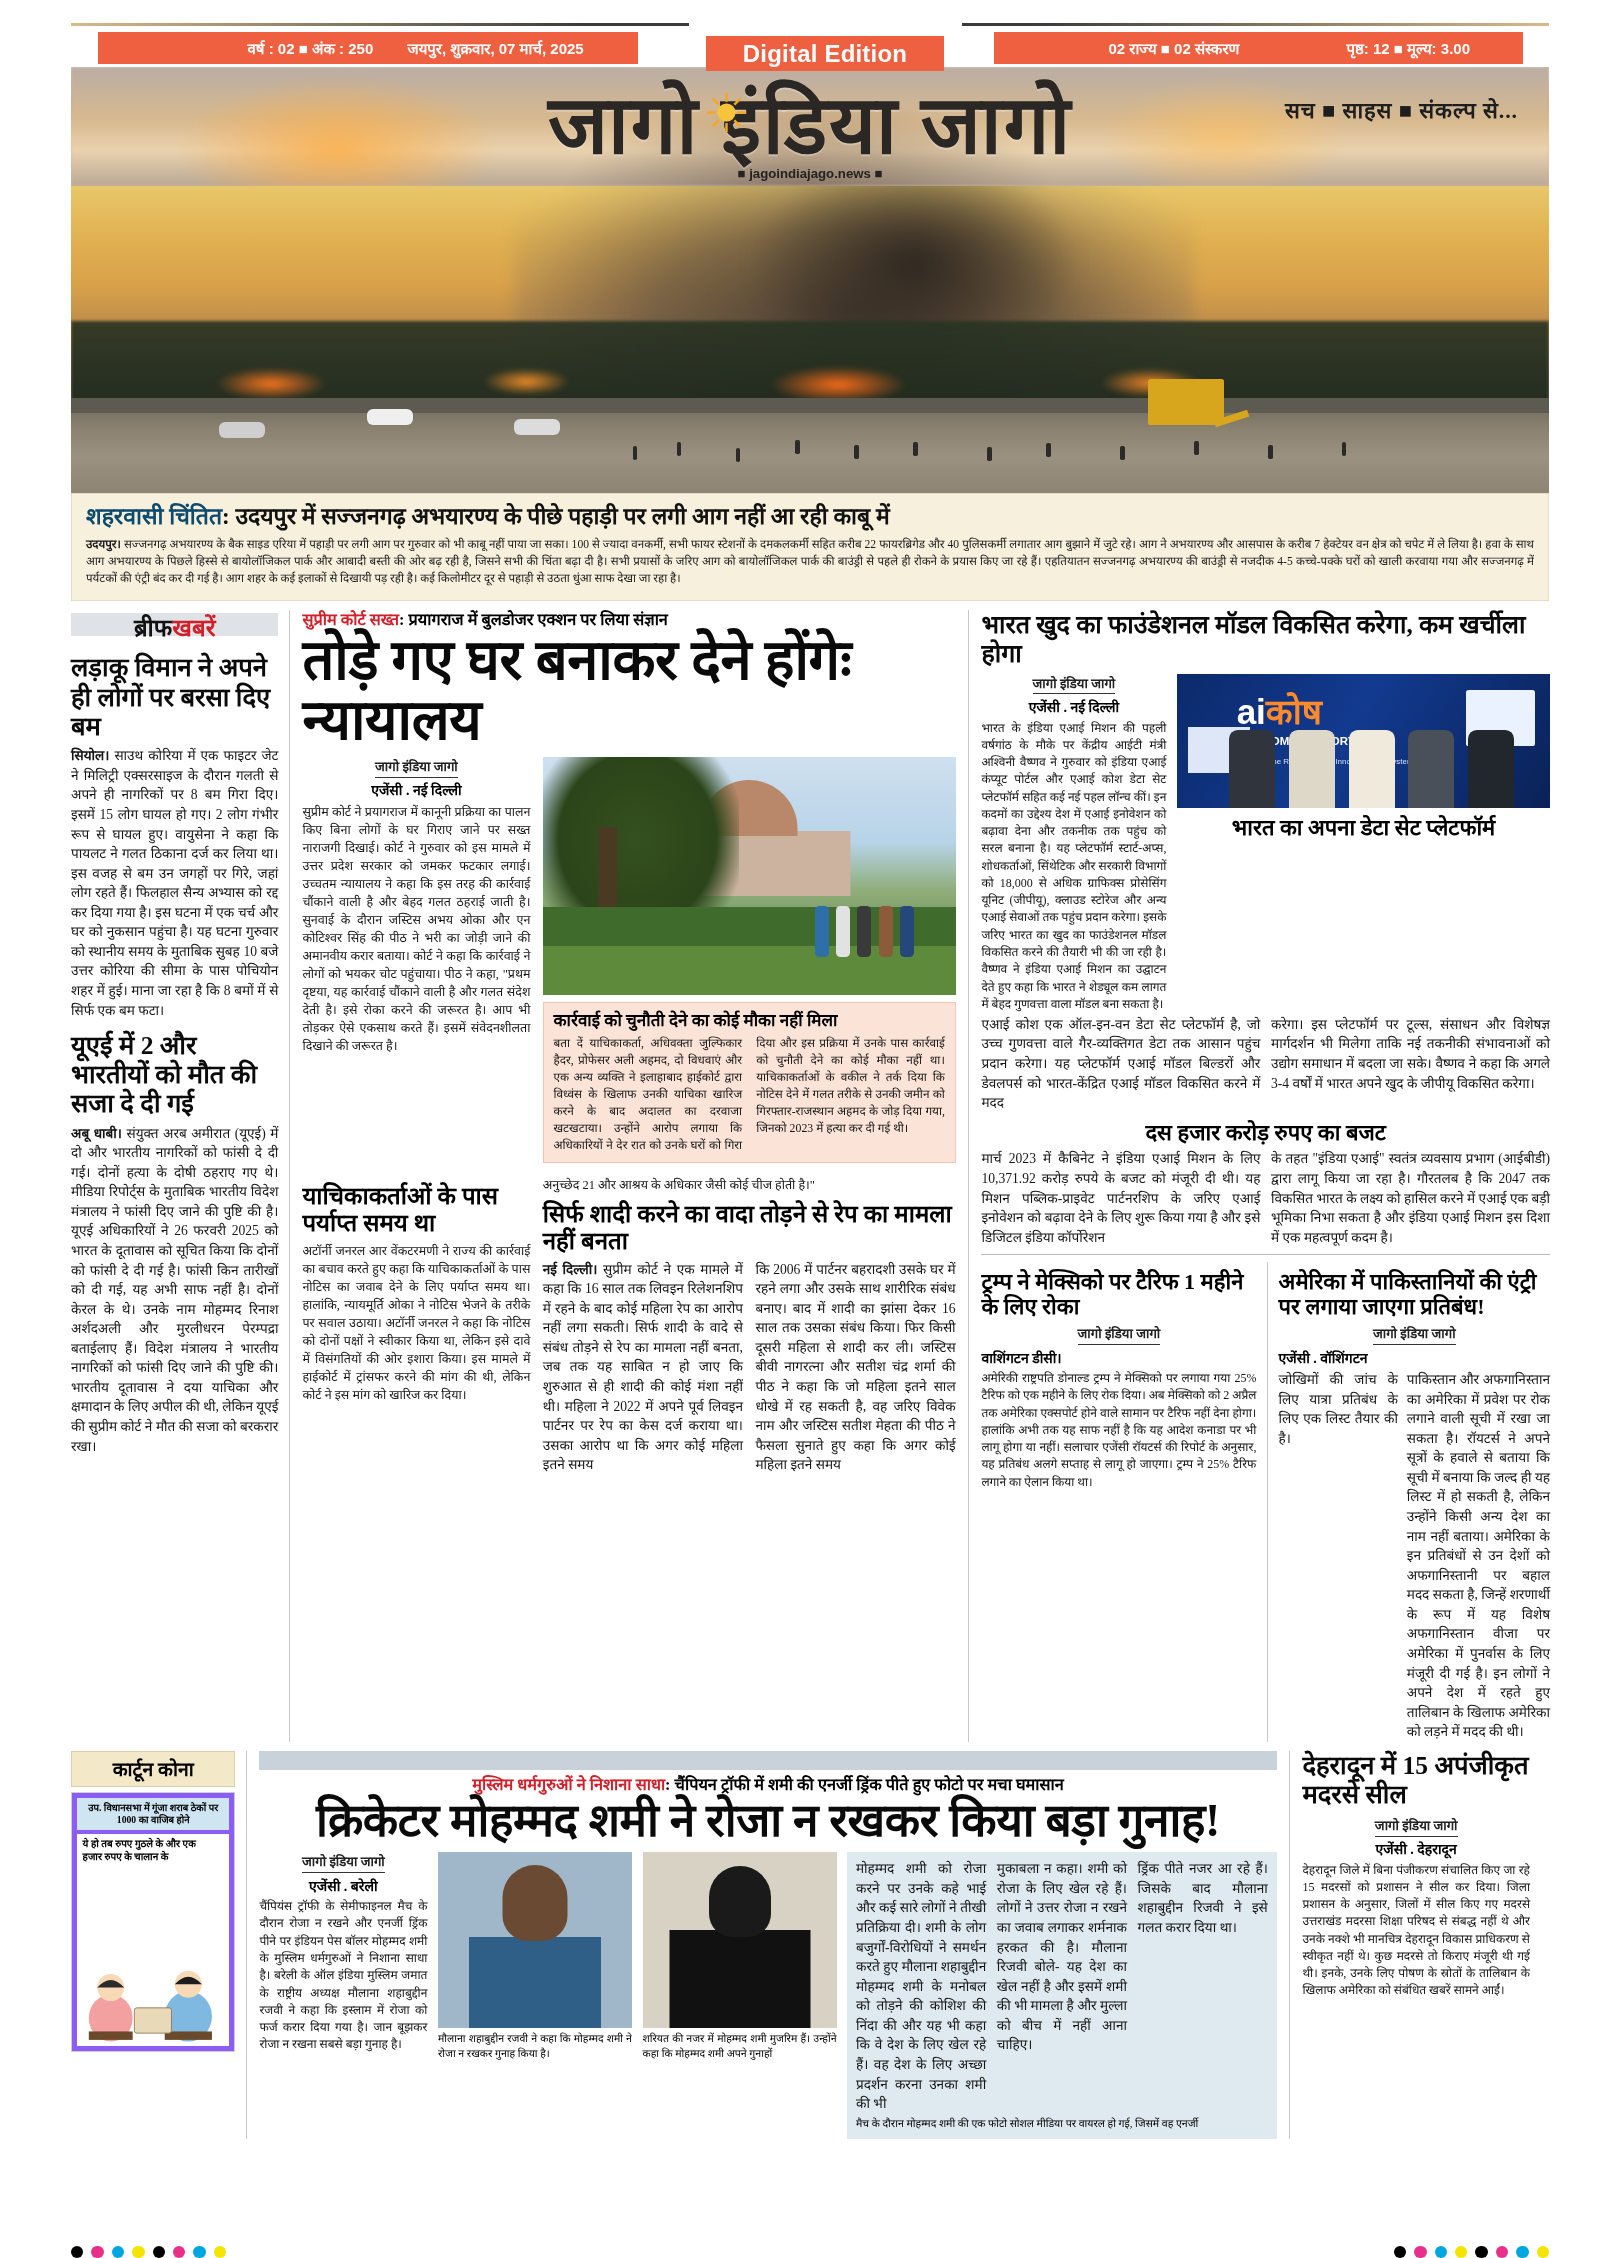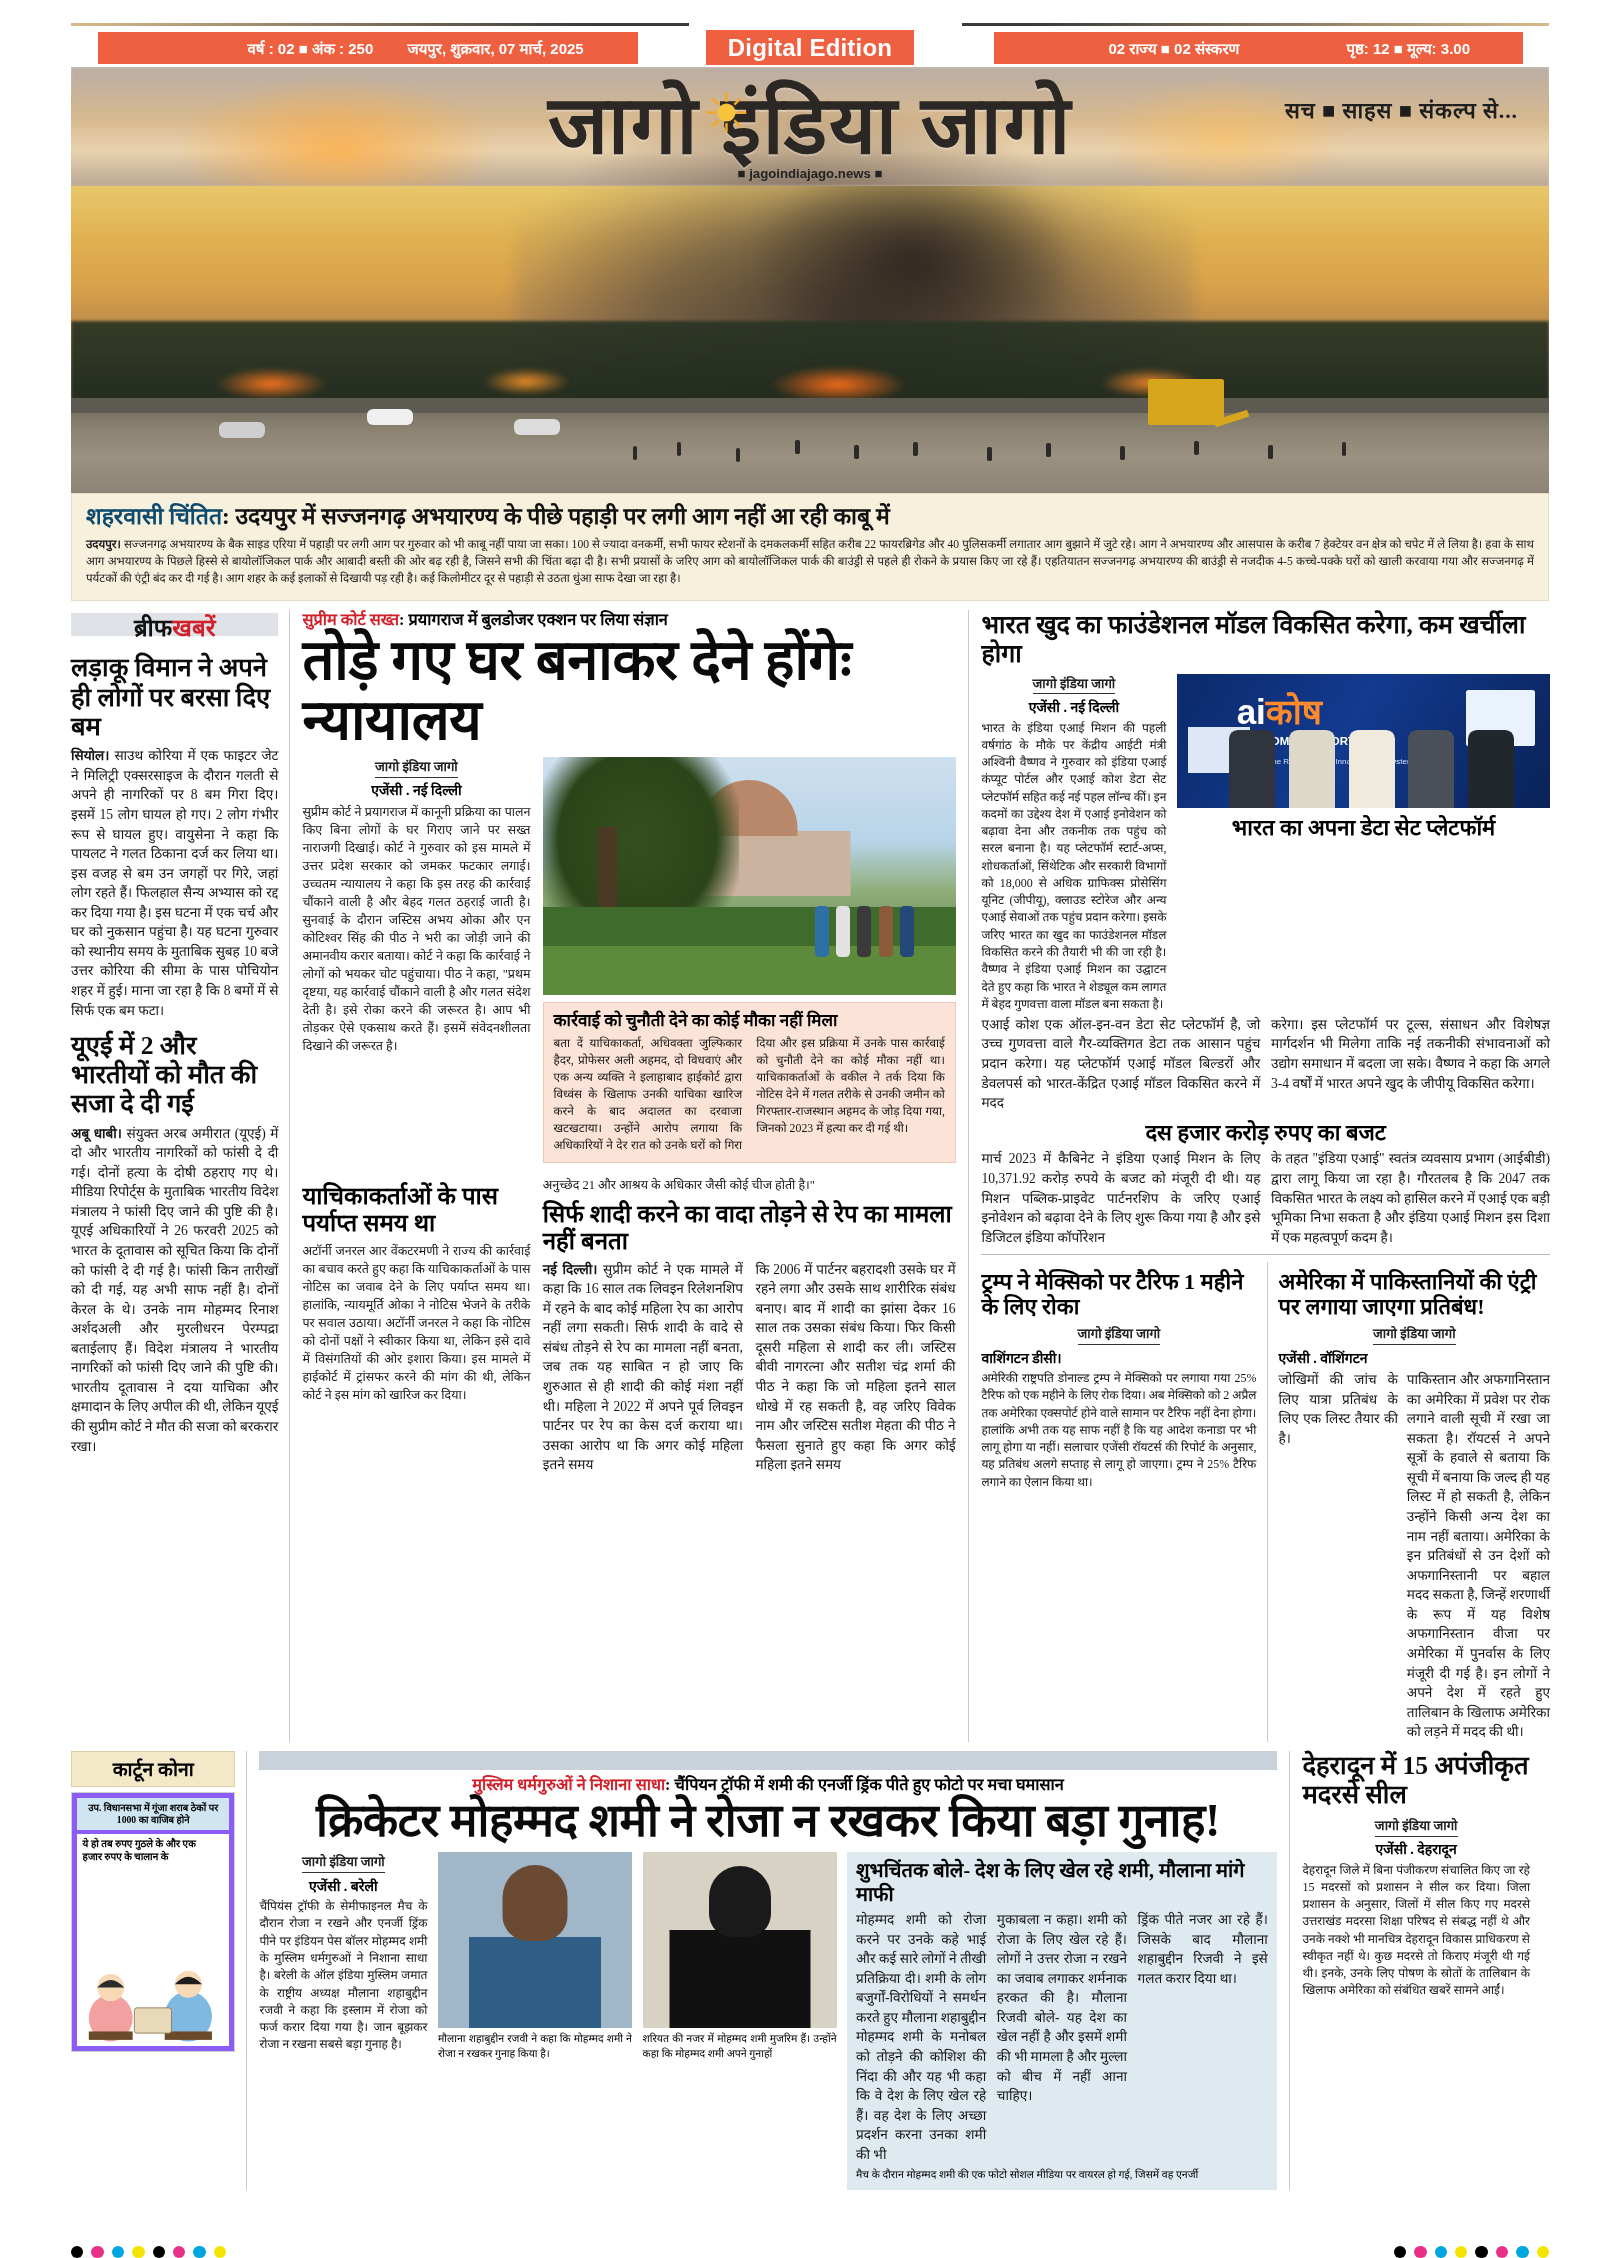--- a/index.html
+++ b/index.html
@@ -14,22 +14,22 @@
 
   
   .topstrip { position: relative; height: 51px; margin: 16px 71px 0 71px; }
   .topstrip .rule { position:absolute; left:0; right:0; top:7px; height:2.6px;
      background: linear-gradient(to right,#d9b98a,#3a3a3a 35%,#3a3a3a 65%,#d9b98a); }
   .strip-seg { position: absolute; top: 16px; height: 32px; background: #ef6040; color:#fff;
      display:flex; align-items:center; font-family:"Liberation Sans",sans-serif; font-weight:700; font-size:15px; }
   .seg-left { left: 26.5px; width: 540px; }
   .seg-left .iss { position:absolute; left:150px; }
   .seg-left .dt { position:absolute; left:310px; white-space:nowrap;}
-  .seg-center { left: 635px; width: 208px; justify-content:center; font-size:24px; letter-spacing:0.2px;
-     font-family:"Liberation Sans",sans-serif; font-weight:700; top:14px; height:35px;}
+  .seg-center { left: 635px; width: 238px; justify-content:center; font-size:24px; letter-spacing:0.2px;
+     font-family:"Liberation Sans",sans-serif; font-weight:700; top:20px; height:35px;}
   .seg-right { right: 26.5px; width: 529px; }
   .seg-right .st { position:absolute; left:115px; white-space:nowrap;}
   .seg-right .pg { position:absolute; left:353px; white-space:nowrap;}
   .topstrip .whitebox { position:absolute; left:618px; width:273px; top:0px; height:51px; background:#fff; z-index:1;}
   .seg-center { z-index:2; }
 
   
   .masthead { position: relative; margin: 0 71px; height: 119px; overflow:hidden;
      background: linear-gradient(180deg,#d9cfc4 0%, #c9a98b 30%, #e8c89c 60%, #cbb9a6 100%); }
   .mast-fire { position:absolute; inset:0;
@@ -444,21 +444,20 @@
           <div class="photocap">मौलाना शहाबुद्दीन रजवी ने कहा कि मोहम्मद शमी ने रोजा न रखकर गुनाह किया है।</div>
         </div>
         <div style="width:194px;flex:none;">
           <div class="maulana-photo">
             <div class="mp-body"></div>
               <div class="mp-head"></div>
           </div>
           <div class="photocap">शरियत की नजर में मोहम्मद शमी मुजरिम हैं। उन्होंने कहा कि मोहम्मद शमी अपने गुनाहों</div>
         </div>
         <div style="flex:1;" class="tintbox">
-          <h4 class="subhead-sm" style="margin-top:0">शुभचिंतक बोले- देश के लिए खेल रहे शमी, मौलाना मांगे माफी</h4>
           <div style="display:flex;gap:10.6px;">
             <div style="flex:1" class="body-s">मोहम्मद शमी को रोजा करने पर उनके कहे भाई और कई सारे लोगों ने तीखी प्रतिक्रिया दी। शमी के लोग बजुर्गों-विरोधियों ने समर्थन करते हुए मौलाना शहाबुद्दीन मोहम्मद शमी के मनोबल को तोड़ने की कोशिश की निंदा की और यह भी कहा कि वे देश के लिए खेल रहे हैं। वह देश के लिए अच्छा प्रदर्शन करना उनका शमी की भी</div>
             <div style="flex:1" class="body-s">मुकाबला न कहा। शमी को रोजा के लिए खेल रहे हैं। लोगों ने उत्तर रोजा न रखने का जवाब लगाकर शर्मनाक हरकत की है। मौलाना रिजवी बोले- यह देश का खेल नहीं है और इसमें शमी की भी मामला है और मुल्ला को बीच में नहीं आना चाहिए।</div>
             <div style="flex:1" class="body-s">ड्रिंक पीते नजर आ रहे हैं। जिसके बाद मौलाना शहाबुद्दीन रिजवी ने इसे गलत करार दिया था।</div>
           </div>
           <div class="photocap">मैच के दौरान मोहम्मद शमी की एक फोटो सोशल मीडिया पर वायरल हो गई, जिसमें वह एनर्जी</div>
         </div>
       </div>
     </div>
 

